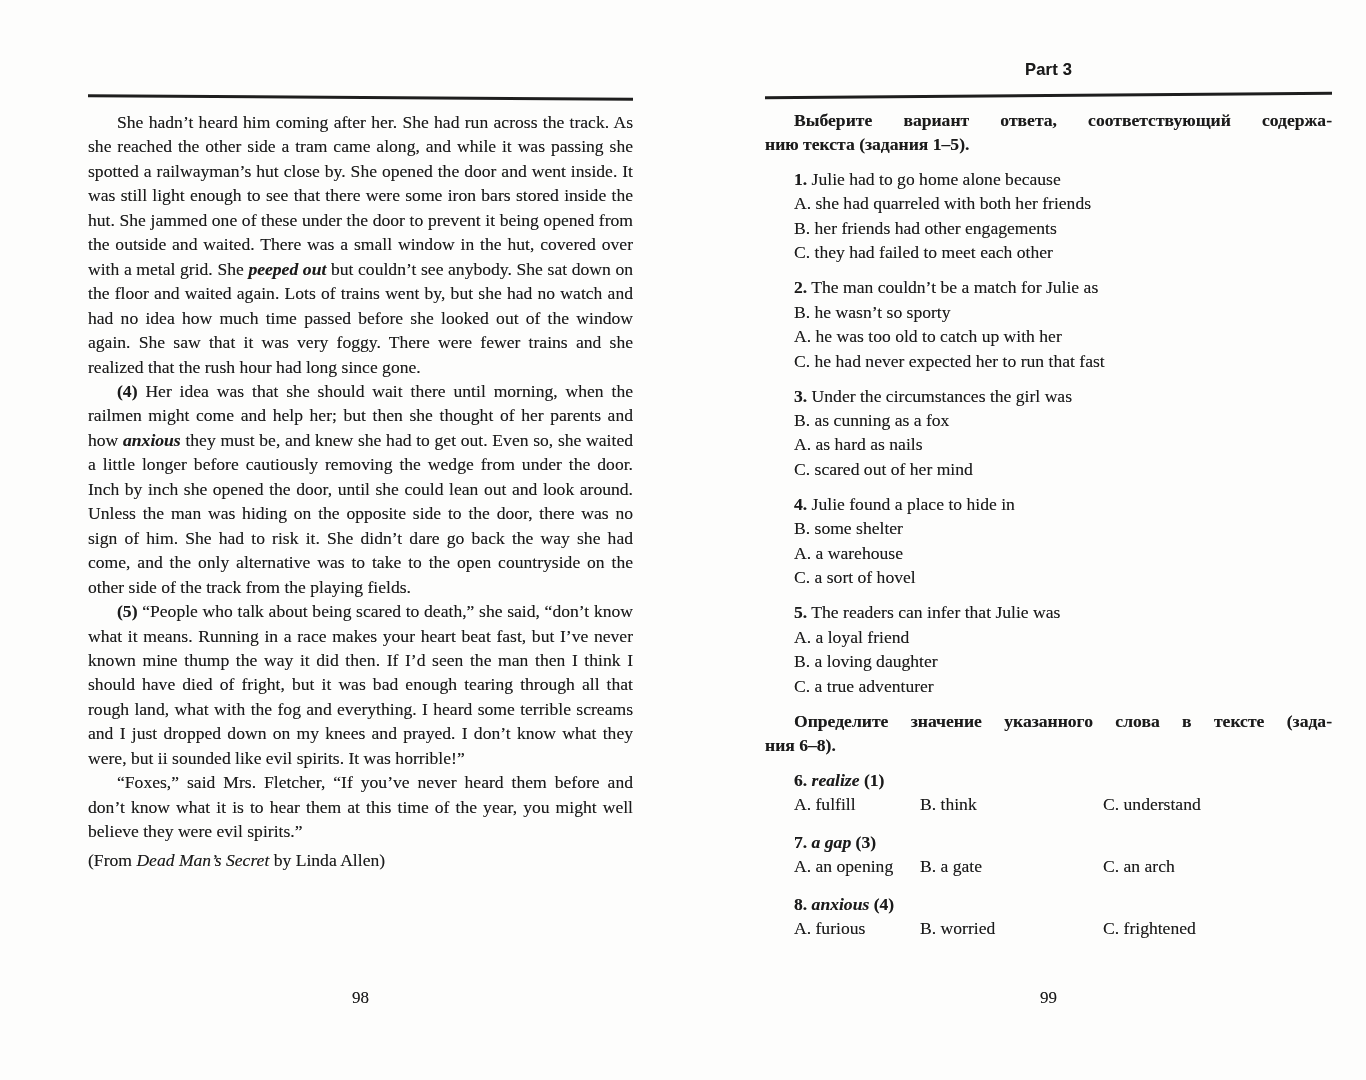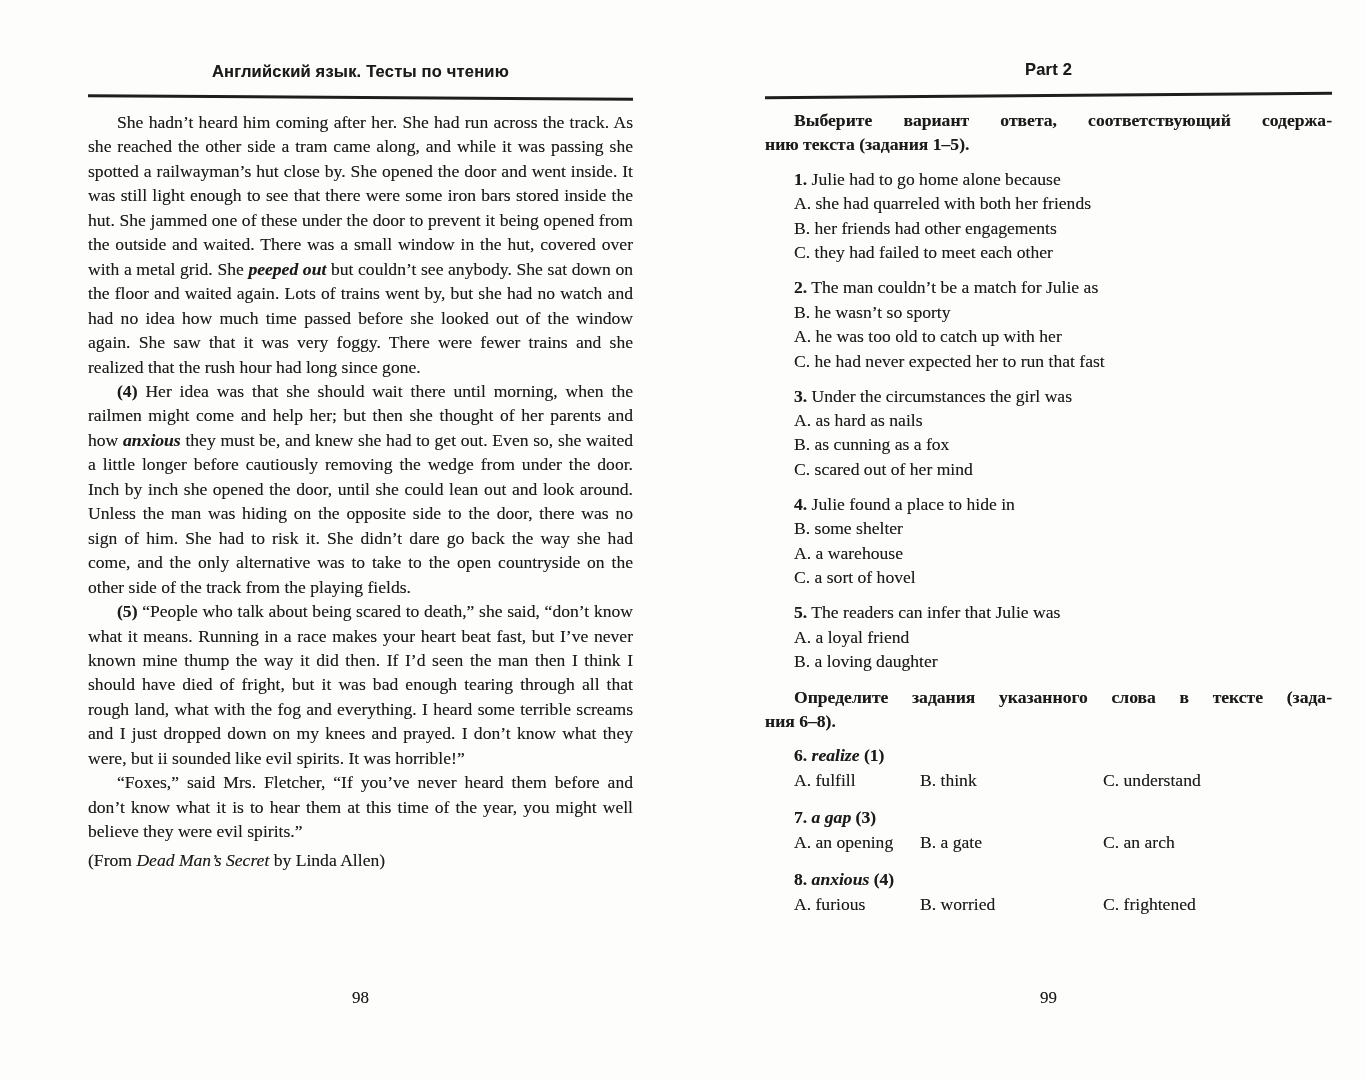--- a/index.html
+++ b/index.html
@@ -83,36 +83,35 @@
   .opts-row .c0 { left: 0; }
   .opts-row .c1 { left: 126px; }
   .opts-row .c2 { left: 309px; }
 </style>
 </head>
 <body>
 
 <div class="scan">
 
   <div class="page page-left">
-    <div class="running-head">Английский язык. Тесты по чтению</div>
     <div class="rule"></div>
 
     <div class="body-text" id="left-body">
         <p><span>She hadn’t heard him coming after her. She had run across the track. As she reached the other side a tram came along, and while it was passing she spotted a railwayman’s hut close by. She opened the door and went inside. It was still light enough to see that there were some iron bars stored inside the hut. She jammed one of these under the door to prevent it being opened from the outside and waited. There was a small window in the hut, covered over with a metal grid. She </span><span class="bi">peeped out</span><span> but couldn’t see anybody. She sat down on the floor and waited again. Lots of trains went by, but she had no watch and had no idea how much time passed before she looked out of the window again. She saw that it was very foggy. There were fewer trains and she realized that the rush hour had long since gone.</span></p>
         <p><span class="b">(4)</span><span> Her idea was that she should wait there until morning, when the railmen might come and help her; but then she thought of her parents and how </span><span class="bi">anxious</span><span> they must be, and knew she had to get out. Even so, she waited a little longer before cautiously removing the wedge from under the door. Inch by inch she opened the door, until she could lean out and look around. Unless the man was hiding on the opposite side to the door, there was no sign of him. She had to risk it. She didn’t dare go back the way she had come, and the only alternative was to take to the open countryside on the other side of the track from the playing fields.</span></p>
         <p><span class="b">(5)</span><span> “People who talk about being scared to death,” she said, “don’t know what it means. Running in a race makes your heart beat fast, but I’ve never known mine thump the way it did then. If I’d seen the man then I think I should have died of fright, but it was bad enough tearing through all that rough land, what with the fog and everything. I heard some terrible screams and I just dropped down on my knees and prayed. I don’t know what they were, but ii sounded like evil spirits. It was horrible!”</span></p>
         <p><span>“Foxes,” said Mrs. Fletcher, “If you’ve never heard them before and don’t know what it is to hear them at this time of the year, you might well believe they were evil spirits.”</span></p>
         <div class="attribution"><span>(From </span><span class="i">Dead Man’s Secret</span><span> by Linda Allen)</span></div>
       </div>
 
     <div class="page-number">98</div>
   </div>
 
   <div class="page page-right">
-    <div class="running-head">Part 2</div>
+    <div class="running-head">Part 3</div>
     <div class="rule"></div>
 
     <div class="right-content">
       <div class="instruction">
         <div class="line1">Выберите вариант ответа, соответствующий содержа-</div>
         <div class="line2">нию текста (задания 1–5).</div>
       </div>
 
       <div id="questions-1-5">
           <div class="question">
@@ -122,39 +121,40 @@
             <div class="q-line"><span>C.</span><span> they had failed to meet each other</span></div>
           </div>
           <div class="question">
             <div class="q-line"><span class="q-num">2.</span><span> The man couldn’t be a match for Julie as</span></div>
             <div class="q-line"><span>B.</span><span> he wasn’t so sporty</span></div>
             <div class="q-line"><span>A.</span><span> he was too old to catch up with her</span></div>
             <div class="q-line"><span>C.</span><span> he had never expected her to run that fast</span></div>
           </div>
           <div class="question">
             <div class="q-line"><span class="q-num">3.</span><span> Under the circumstances the girl was</span></div>
+            <div class="q-line"><span>B.</span><span> as cunning as a fox</span></div>
             <div class="q-line"><span>A.</span><span> as hard as nails</span></div>
-            <div class="q-line"><span>B.</span><span> as cunning as a fox</span></div>
             <div class="q-line"><span>C.</span><span> scared out of her mind</span></div>
           </div>
           <div class="question">
             <div class="q-line"><span class="q-num">4.</span><span> Julie found a place to hide in</span></div>
             <div class="q-line"><span>B.</span><span> some shelter</span></div>
             <div class="q-line"><span>A.</span><span> a warehouse</span></div>
             <div class="q-line"><span>C.</span><span> a sort of hovel</span></div>
           </div>
           <div class="question">
             <div class="q-line"><span class="q-num">5.</span><span> The readers can infer that Julie was</span></div>
             <div class="q-line"><span>A.</span><span> a loyal friend</span></div>
             <div class="q-line"><span>B.</span><span> a loving daughter</span></div>
+            <div class="q-line"><span>C.</span><span> a true adventurer</span></div>
           </div>
         </div>
 
       <div class="instruction second">
-        <div class="line1">Определите задания указанного слова в тексте (зада-</div>
+        <div class="line1">Определите значение указанного слова в тексте (зада-</div>
         <div class="line2">ния 6–8).</div>
       </div>
 
       <div id="questions-6-8">
           <div class="question q68">
             <div class="q-line"><span class="q-num">6. </span><span class="q-word">realize</span><span class="q-ref"> (1)</span></div>
             <div class="opts-row">
               <span class="c0">A. fulfill</span>
               <span class="c1">B. think</span>
               <span class="c2">C. understand</span>

